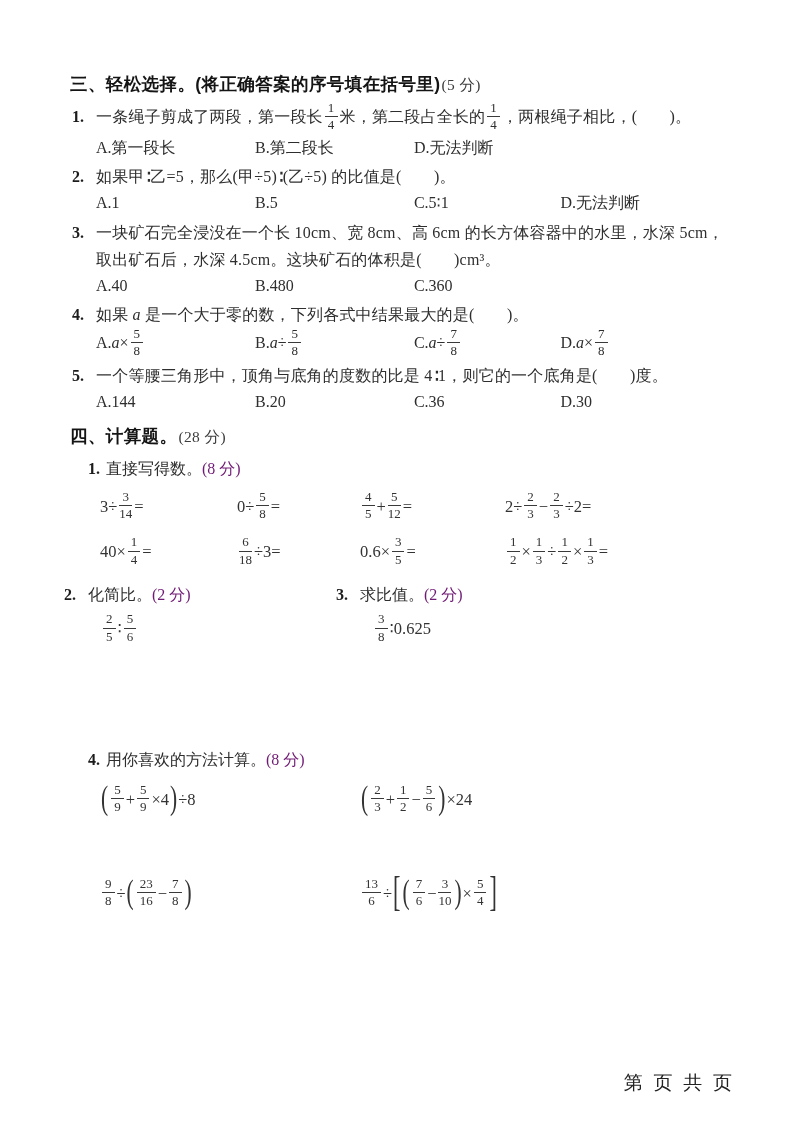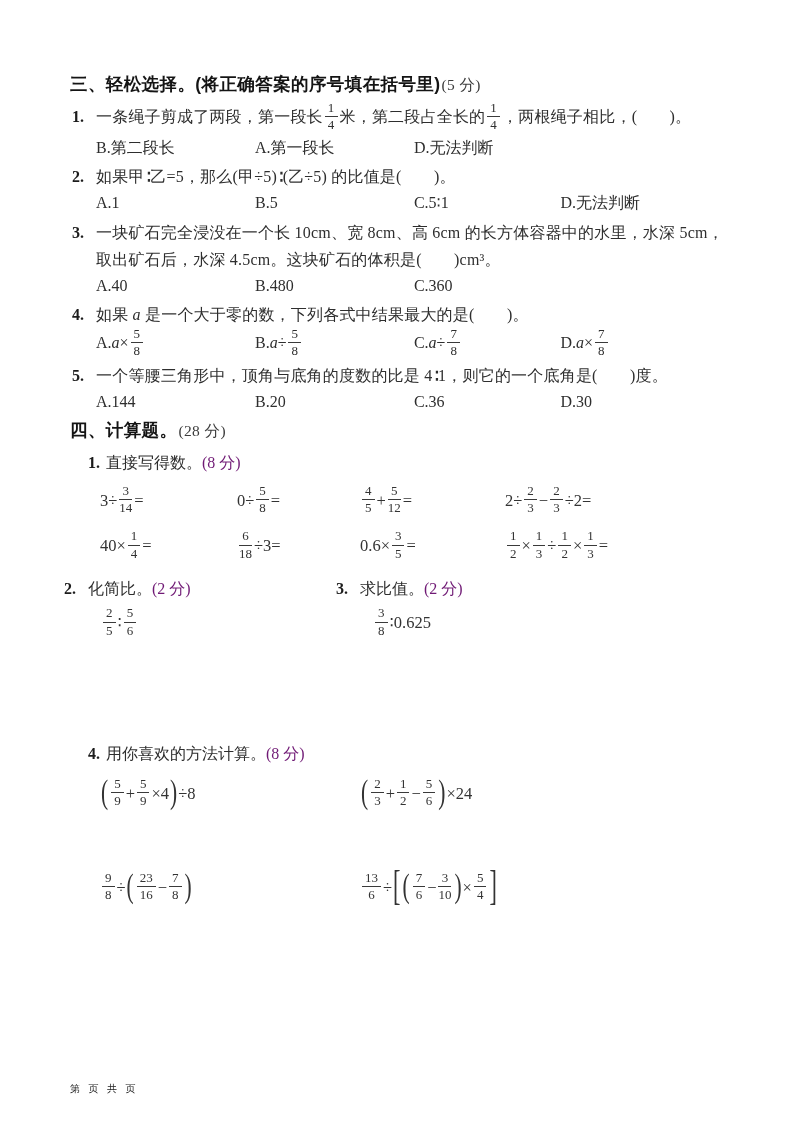--- a/index.html
+++ b/index.html
@@ -118,41 +118,41 @@
     grid-template-columns:260px auto;
     row-gap:62px;
     margin:12px 0 0 30px;
     font-size:16.5px;
     align-items:center;
     color:#333;
   }
   
   .footer {
     margin-top:auto;
-    text-align:left;
-    font-size:10px;
+    text-align:right;
+    font-size:19px;
     color:#222;
     letter-spacing:3px;
     padding-bottom:12px;
   }
   section { flex:0 0 auto; }
 </style>
 </head>
 <body>
 
 <div class="page">
 
   <section>
     <div class="sec-title"><span>三、轻松选择。(将正确答案的序号填在括号里)</span><span class="pts">(5 分)</span></div>
 
     <div class="q">
       <span class="qnum">1.</span><span class="qtext">一条绳子剪成了两段，第一段长<span class="frac"><span class="fnum">1</span><span class="fden">4</span></span>米，第二段占全长的<span class="frac"><span class="fnum">1</span><span class="fden">4</span></span>，两根绳子相比，(　　)。</span>
       <div class="opts">
+        <span class="opt">A.第一段长</span>
         <span class="opt">B.第二段长</span>
-        <span class="opt">A.第一段长</span>
         <span class="opt">D.无法判断</span>
       </div>
     </div>
 
     <div class="q">
       <span class="qnum">2.</span><span class="qtext">如果甲∶乙=5，那么(甲÷5)∶(乙÷5) 的比值是(　　)。</span>
       <div class="opts">
         <span class="opt">A.1</span>
         <span class="opt">B.5</span>
         <span class="opt">C.5∶1</span>
@@ -184,21 +184,21 @@
       <span class="qnum">5.</span><span class="qtext">一个等腰三角形中，顶角与底角的度数的比是 4∶1，则它的一个底角是(　　)度。</span>
       <div class="opts">
         <span class="opt">A.144</span>
         <span class="opt">B.20</span>
         <span class="opt">C.36</span>
         <span class="opt">D.30</span>
       </div>
     </div>
   </section>
 
-  <section style="">
+  <section style="margin-top:6px;">
     <div class="sec-title"><span>四、计算题。</span><span class="pts">(28 分)</span></div>
 
     <div class="sub-label">
       <span class="qnum">1.</span><span>直接写得数。</span><span class="pts-inline">(8 分)</span>
     </div>
     <div class="calc-grid">
       <span class="expr">3÷<span class="frac"><span class="fnum">3</span><span class="fden">14</span></span>=</span>
       <span class="expr">0÷<span class="frac"><span class="fnum">5</span><span class="fden">8</span></span>=</span>
       <span class="expr"><span class="frac"><span class="fnum">4</span><span class="fden">5</span></span>+<span class="frac"><span class="fnum">5</span><span class="fden">12</span></span>=</span>
       <span class="expr">2÷<span class="frac"><span class="fnum">2</span><span class="fden">3</span></span>−<span class="frac"><span class="fnum">2</span><span class="fden">3</span></span>÷2=</span>

